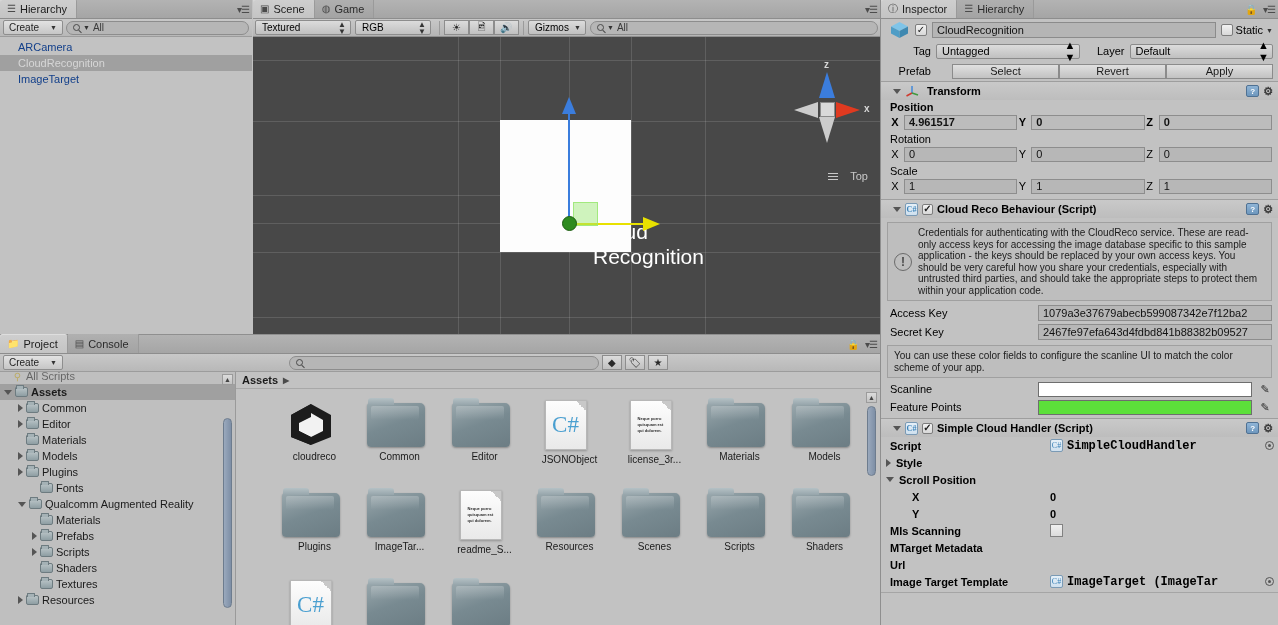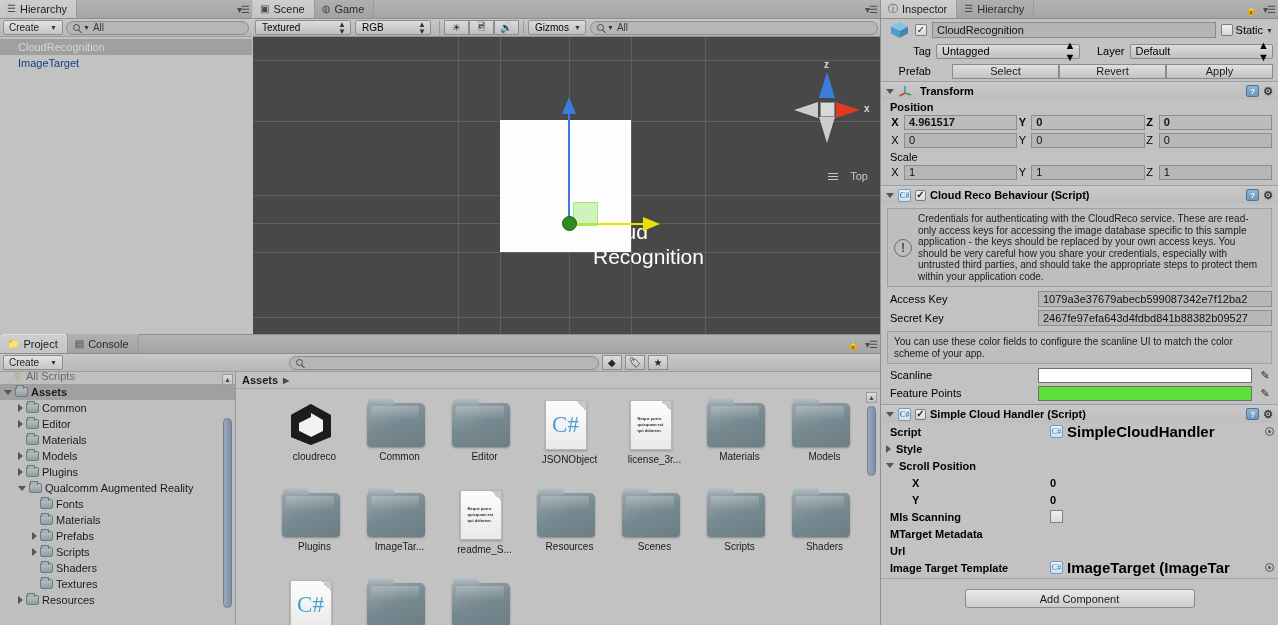--- a/index.html
+++ b/index.html
@@ -283,21 +283,21 @@
     background: linear-gradient(#dcdcdc,#c0c0c0);
     border:1px solid #8b8b8b; border-radius:2px; font-size:11px;
   }
   .prefab-row { height: 20px; display:flex; align-items:center; gap:0; padding: 0 5px 0 8px; }
   .pbtn {
     flex:1; height: 15px; display:flex; align-items:center; justify-content:center;
     background: linear-gradient(#e0e0e0,#c2c2c2); border:1px solid #8b8b8b;
     font-size:11px; color:#1a1a1a;
   }
   .comp-head {
-    height: 19px; display:flex; align-items:center; gap:4px; padding-left:5px;
+    height: 19px; display:flex; align-items:center; gap:4px; padding-left:12px;
     background: linear-gradient(#c9c9c9, #bdbdbd);
     border-top: 1px solid #9e9e9e;
     font-size: 11px; font-weight: bold;
   }
   .comp-head .spacer { flex:1; }
   .help-ico {
     width:13px;height:12px;background:linear-gradient(#8fb4d6,#6e97bd);
     border:1px solid #4f7193;border-radius:2px;color:#fff;font-size:8px;
     display:flex;align-items:center;justify-content:center;font-weight:bold;
   }
@@ -339,21 +339,21 @@
   .eyedrop { width:14px; font-size:11px; color:#2e2e2e; text-align:center; }
   .prop-row { height: 17px; display:flex; align-items:center; padding-left: 9px; font-size:11px; }
   .prop-row .pname { width: 160px; font-weight: bold; }
   .prop-row .pname.ind { padding-left: 22px; }
   .prop-row .pval { font-weight: bold; }
   .chk-sm {
     width: 13px; height: 13px; background: linear-gradient(#f0f0f0,#dcdcdc);
     border: 1px solid #828282;
   }
   .objfield { display:flex; align-items:center; gap:4px; flex:1; }
-  .objfield .oname { font-weight:bold; font-size:15px; }
+  .objfield .oname { font-weight:bold; font-size:12px;font-family:Liberation Mono, monospace; }
   .radio-dot {
     margin-left:auto; margin-right:4px;
     width:9px;height:9px;border-radius:50%;border:1px solid #555;
     display:flex;align-items:center;justify-content:center;
   }
   .radio-dot::after{content:'';width:3px;height:3px;border-radius:50%;background:#555;}
   .addcomp-wrap { display:flex; justify-content:center; margin-top: 10px; }
   .addcomp {
     width: 230px; height: 19px;
     background: linear-gradient(#eaeaea,#cbcbcb);
@@ -383,20 +383,23 @@
         <span>Create</span>
         <span class="caret-sm">▼</span>
       </div>
       <div class="searchbox">
         <span class="mag"></span>
         <span class="caret-sm">▼</span>
         <span>All</span>
       </div>
     </div>
     <div class="hier-list">
+      <div class="hier-row">
+        <span>ARCamera</span>
+      </div>
       <div class="hier-row selected">
         <span>CloudRecognition</span>
       </div>
       <div class="hier-row">
         <span>ImageTarget</span>
       </div>
     </div>
   </div>
 
   <div class="panel" id="scene">
@@ -542,29 +545,29 @@
             <div class="tree-row" style="padding-left: 18px;">
               <span class="tri-right"></span>
               <span class="folder-ico"></span>
               <span>Models</span>
             </div>
             <div class="tree-row" style="padding-left: 18px;">
               <span class="tri-right"></span>
               <span class="folder-ico"></span>
               <span>Plugins</span>
             </div>
+            <div class="tree-row" style="padding-left: 32px;">
+              <span class="tri-pad"></span>
+              <span class="folder-ico"></span>
+              <span>Fonts</span>
+            </div>
             <div class="tree-row" style="padding-left: 18px;">
               <span class="tri-down"></span>
               <span class="folder-ico"></span>
               <span>Qualcomm Augmented Reality</span>
-            </div>
-            <div class="tree-row" style="padding-left: 32px;">
-              <span class="tri-pad"></span>
-              <span class="folder-ico"></span>
-              <span>Fonts</span>
             </div>
             <div class="tree-row" style="padding-left: 32px;">
               <span class="tri-pad"></span>
               <span class="folder-ico"></span>
               <span>Materials</span>
             </div>
             <div class="tree-row" style="padding-left: 32px;">
               <span class="tri-right"></span>
               <span class="folder-ico"></span>
               <span>Prefabs</span>
@@ -783,20 +786,21 @@
             <span>0</span>
           </span>
         </span>
       <span class="vec-cell">
           <span class="vec-axis" style="font-weight:bold">Z</span>
         <span class="vec-in bold">
             <span>0</span>
           </span>
         </span>
     </div>
+    <div class="sect-label norm">Rotation</div>
     <div class="vec-row">
       <span class="vec-cell">
           <span class="vec-axis">X</span>
         <span class="vec-in">
             <span>0</span>
           </span>
         </span>
       <span class="vec-cell">
           <span class="vec-axis">Y</span>
         <span class="vec-in">
@@ -918,17 +922,14 @@
     </div>
     <div class="prop-row">
       <span class="pname">Image Target Template</span>
       <span class="objfield">
         <span class="script-ico">C#</span>
         <span class="oname">ImageTarget (ImageTar</span>
         <span class="radio-dot"></span>
       </span>
     </div>
     <div class="divider"></div>
-    <div class="addcomp-wrap">
-      <div class="addcomp">Add Component</div>
-    </div>
   </div>
 </div>
 
 </body></html>

